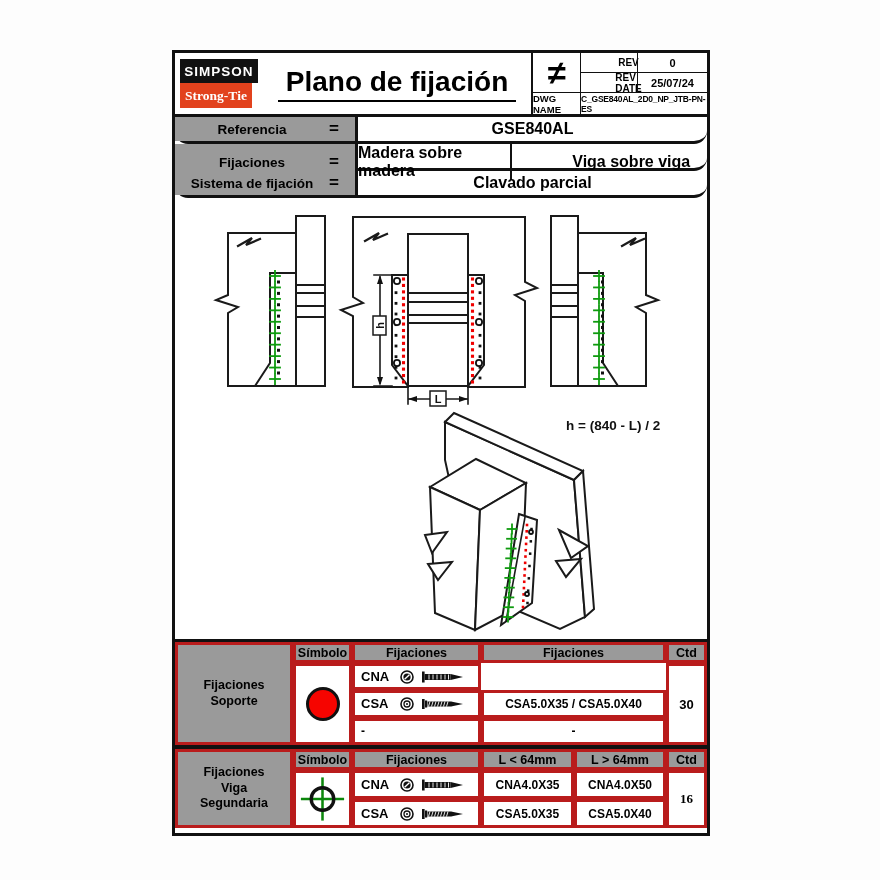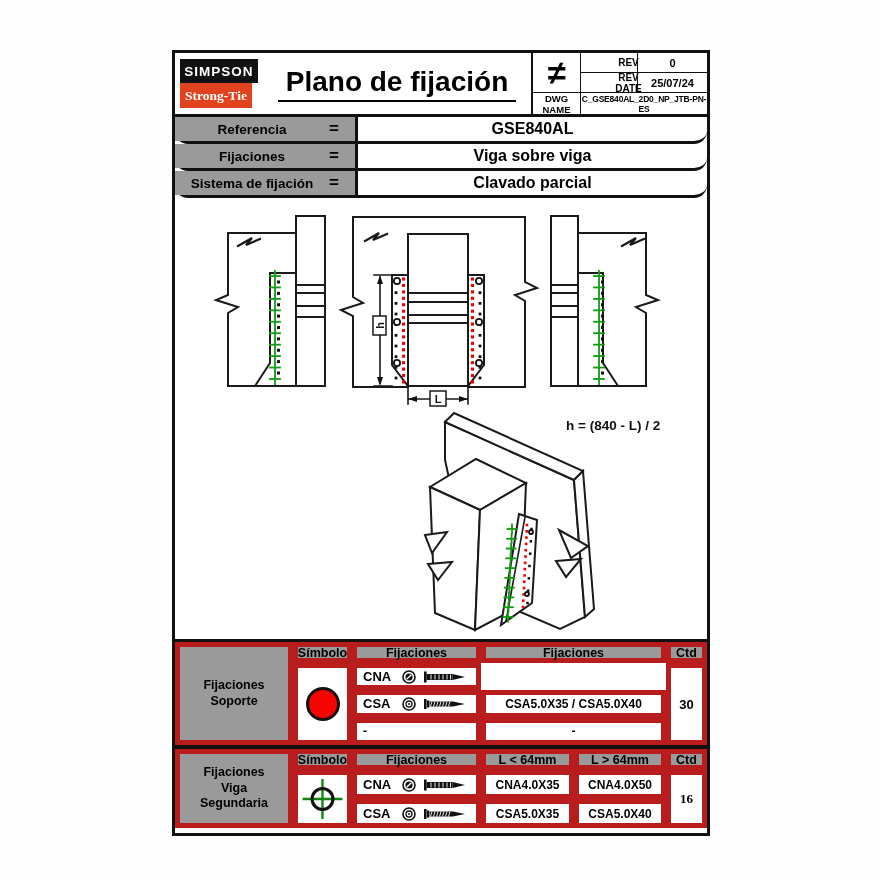--- a/index.html
+++ b/index.html
@@ -1,21 +1,21 @@
 <!DOCTYPE html>
 <html><head>
 <meta charset="utf-8">
 <style>
   * { margin:0; padding:0; box-sizing:border-box; }
   html,body { width:880px; height:880px; background:#fdfdfd; font-family:"Liberation Sans", sans-serif; }
   .sheet { position:absolute; left:172px; top:50px; width:538px; height:786px;
            border:3px solid #111; background:#fff; }
 
   
-  .hdr { height:64px; border-bottom:3px solid #111; display:flex; align-items:stretch;text-align:center; }
+  .hdr { height:64px; border-bottom:3px solid #111; display:flex; align-items:stretch; }
   .logo-cell { width:88px; display:flex; flex-direction:column; justify-content:center; padding-left:5px; }
   .logo-black { width:78px; height:24px; background:#111; color:#fff; font-weight:700; font-size:13.5px;
                 letter-spacing:1px; display:flex; align-items:center; justify-content:center; }
   .logo-red { width:72px; height:25px; background:#e2421d; color:#fff; font-weight:700; font-size:13.5px;
               font-family:"Liberation Serif", serif; display:flex; align-items:center; justify-content:center; }
   .title-cell { flex:1; display:flex; align-items:center; justify-content:center; }
   .title-cell span { font-size:28px; font-weight:700; border-bottom:2.5px solid #000; padding:0 8px 2px; }
   .rev-block { width:176px; border-left:2px solid #111; display:grid;
                grid-template-columns:47px 57px 1fr; grid-template-rows:20px 20px 1fr; }
   .rc { border-left:1px solid #111; border-bottom:1px solid #111; display:flex; align-items:center;
@@ -36,21 +36,21 @@
   .ref-val { flex:1; display:flex; align-items:center; justify-content:center; font-weight:700; font-size:16px; }
   .ref-val + .ref-val { border-left:2px solid #111;padding-left:44px; }
 
   
   .draw { position:relative; height:444px; border-bottom:3px solid #111; background:#fff; }
   .draw svg { position:absolute; inset:0; }
   svg text { font-family:"Liberation Sans", sans-serif; }
 
   
   .tbl { display:grid; font-weight:700; }
-  .tbl .c { border:5px solid #b91c1c; display:flex; align-items:center; justify-content:center;
+  .tbl .c { border:3px solid #b91c1c; display:flex; align-items:center; justify-content:center;
             background:#fff; font-size:12px; }
   .tbl .gray { background:#9a9a9a; font-size:12.5px; }
   .t1 { height:107px; grid-template-columns:118px 59px 129px 1fr 41px; grid-template-rows:21px 1fr 1fr 1fr;
         border-bottom:4px solid #111; }
   .t2 { height:79px; grid-template-columns:118px 59px 129px 93px 1fr 41px; grid-template-rows:21px 1fr 1fr; }
   .rowlabel { flex-direction:column; line-height:1.25; font-size:13px; }
   .span-rows-t1 { grid-row:1/5; }
   .span-data-t1 { grid-row:2/5; }
   .span-rows-t2 { grid-row:1/4; }
   .span-data-t2 { grid-row:2/4;font-family:Liberation Serif, serif; }
@@ -90,20 +90,21 @@
     <div class="ref-vals">
       <div class="ref-val">GSE840AL</div>
     </div>
   </div>
   <div class="ref-row">
     <div class="ref-label">
       <span class="lab">Fijaciones</span>
       <span class="eq">=</span>
     </div>
     <div class="ref-vals">
+      <div class="ref-val">Madera sobre madera</div>
       <div class="ref-val">Viga sobre viga</div>
     </div>
   </div>
   <div class="ref-row">
     <div class="ref-label">
       <span class="lab">Sistema de fijación</span>
       <span class="eq">=</span>
     </div>
     <div class="ref-vals">
       <div class="ref-val">Clavado parcial</div>

